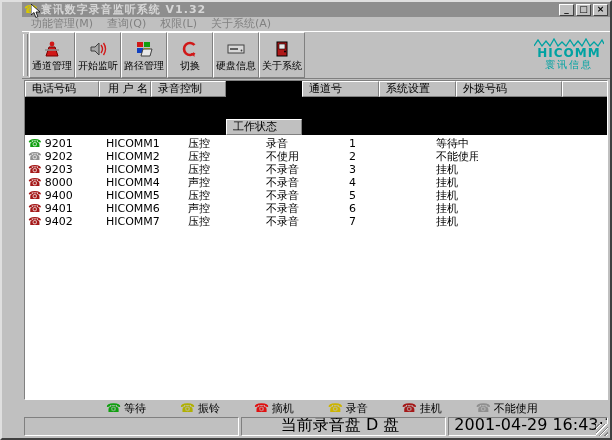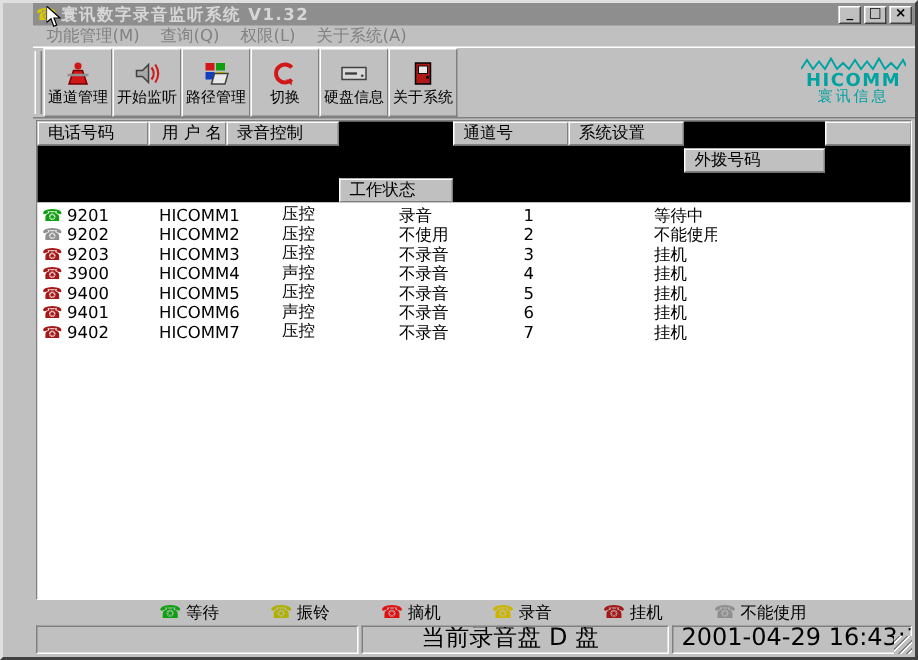--- a/index.html
+++ b/index.html
@@ -62,21 +62,21 @@
   .cell{box-sizing:border-box;white-space:nowrap;overflow:hidden;}
   .c0{width:74px;padding-left:3px;display:flex;align-items:center;}
   .c1{width:74px;padding-left:7px;}
   .c2{width:75px;padding-left:15px;font-family:Liberation Serif, serif;}
   .c3{width:76px;padding-left:18px;}
   .c4{width:77px;padding-left:25px;}
   .c5{width:77px;padding-left:35px;}
   .c6{width:106px;padding-left:6px;}
   .c7{flex:1 1 auto;}
   .h0{width:74px;} .h1{width:52px;text-align:center;} .h2{width:75px;} .h3{width:76px;margin-top:38px;}
-  .h4{width:77px;} .h5{width:77px;} .h6{width:94px;margin-top:18px;} .h7{flex:1 1 auto;border-right:none;}
+  .h4{width:77px;} .h5{width:77px;} .h6{width:106px;} .h7{flex:1 1 auto;border-right:none;}
   .phone-glyph{font-size:11px;line-height:11px;margin-right:3px;}
   
   .legend{flex:0 0 16px;display:flex;align-items:center;padding-left:84px;
           gap:34px;background:#c0c0c0;}
   .legend-item{display:flex;align-items:center;gap:3px;font-size:11px;white-space:nowrap;}
   .legend-item .phone-glyph{margin-right:0;font-size:12px;}
   
   .statusbar{flex:0 0 19px;display:flex;gap:2px;align-items:stretch;
              padding:1px 2px 2px 2px;background:#c0c0c0;position:relative;}
   .sb-panel{box-sizing:border-box;border:1px solid;border-color:#808080 #ffffff #ffffff #808080;
@@ -240,21 +240,21 @@
             <div class="cell c2">压控</div>
             <div class="cell c3">不录音</div>
             <div class="cell c4">3</div>
             <div class="cell c5">挂机</div>
             <div class="cell c6"></div>
             <div class="cell c7"></div>
           </div>
           <div class="lv-row">
             <div class="cell c0">
               <span class="phone-glyph" style="color: rgb(164, 24, 24);">☎</span>
-              <span>3900</span>
+              <span>8000</span>
             </div>
             <div class="cell c1">HICOMM4</div>
             <div class="cell c2">声控</div>
             <div class="cell c3">不录音</div>
             <div class="cell c4">4</div>
             <div class="cell c5">挂机</div>
             <div class="cell c6"></div>
             <div class="cell c7"></div>
           </div>
           <div class="lv-row">

